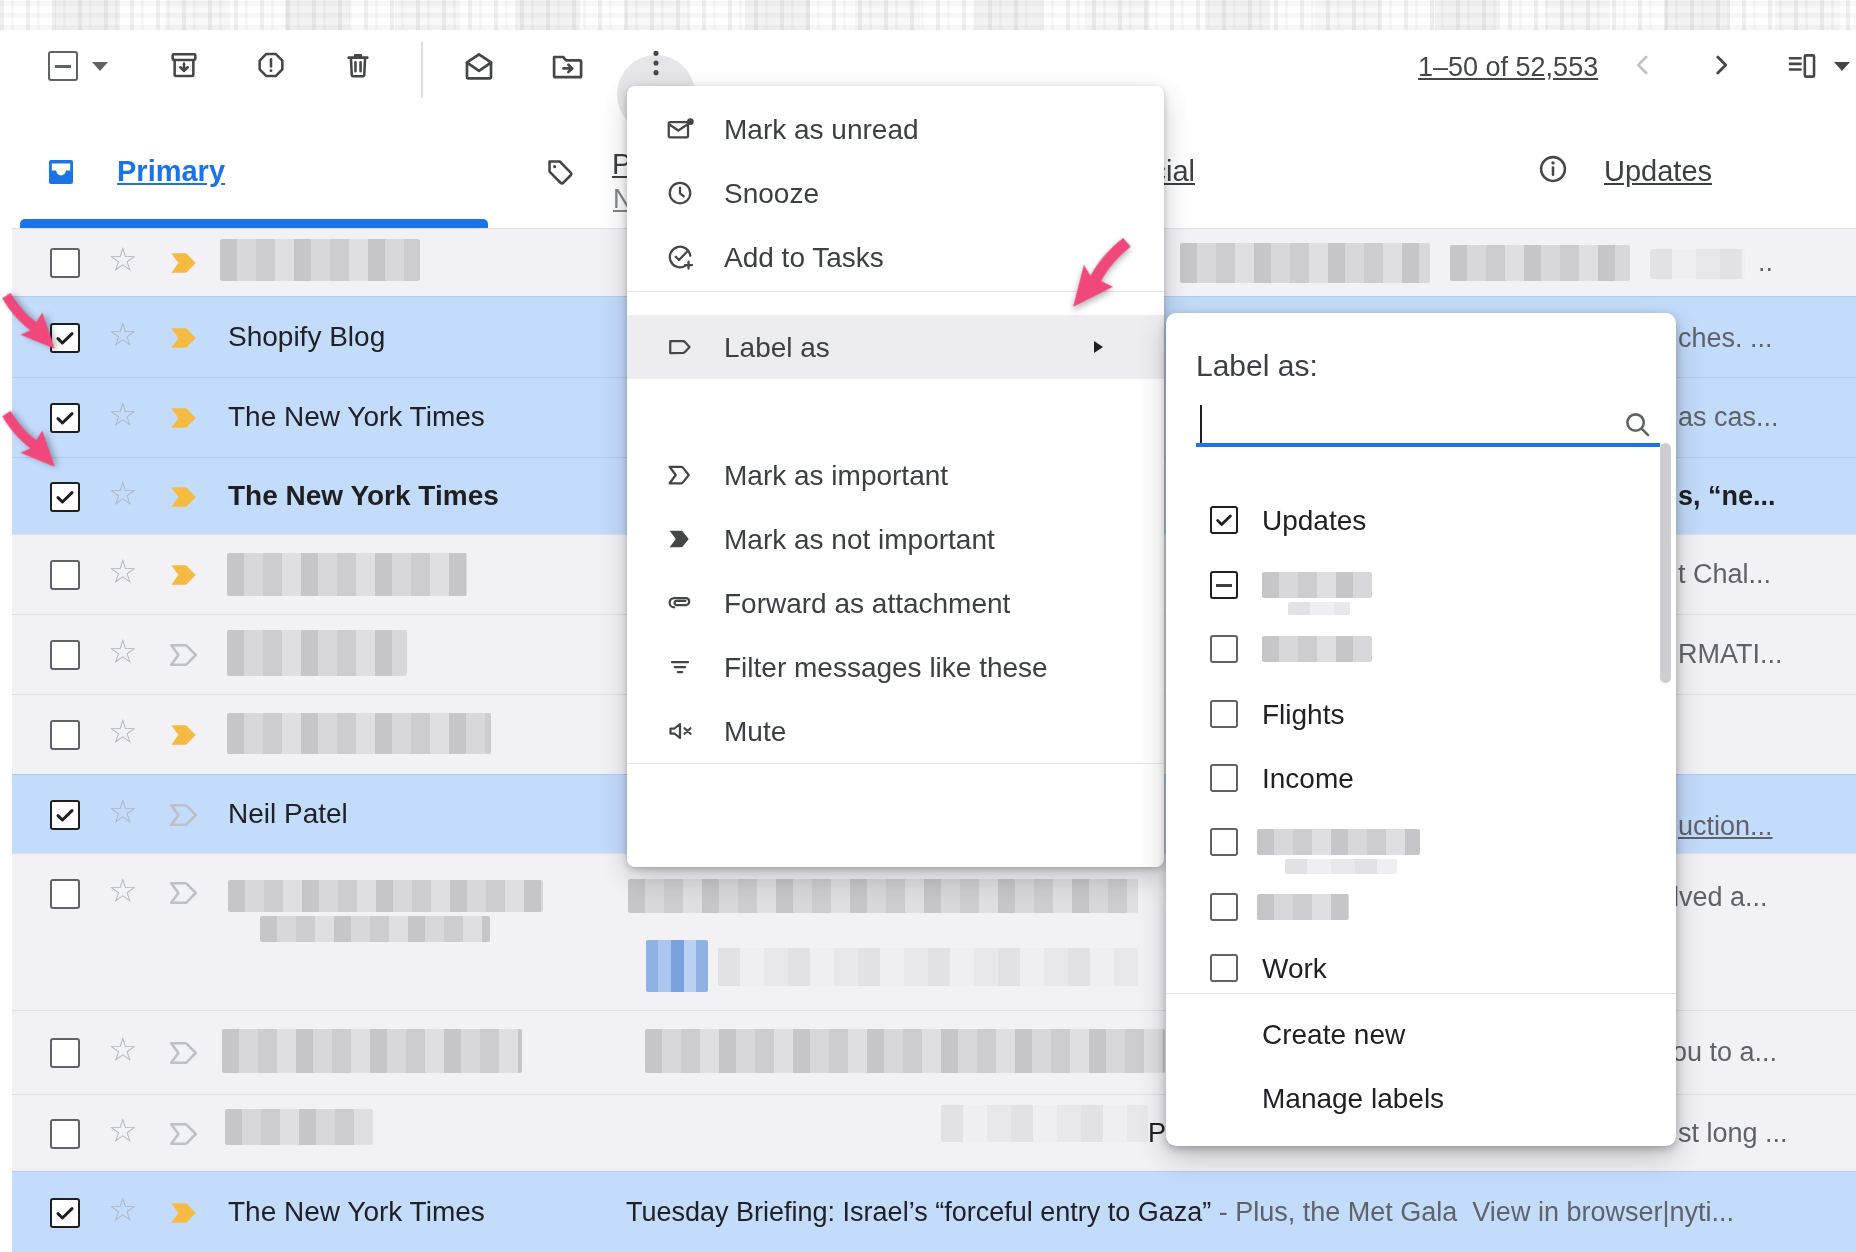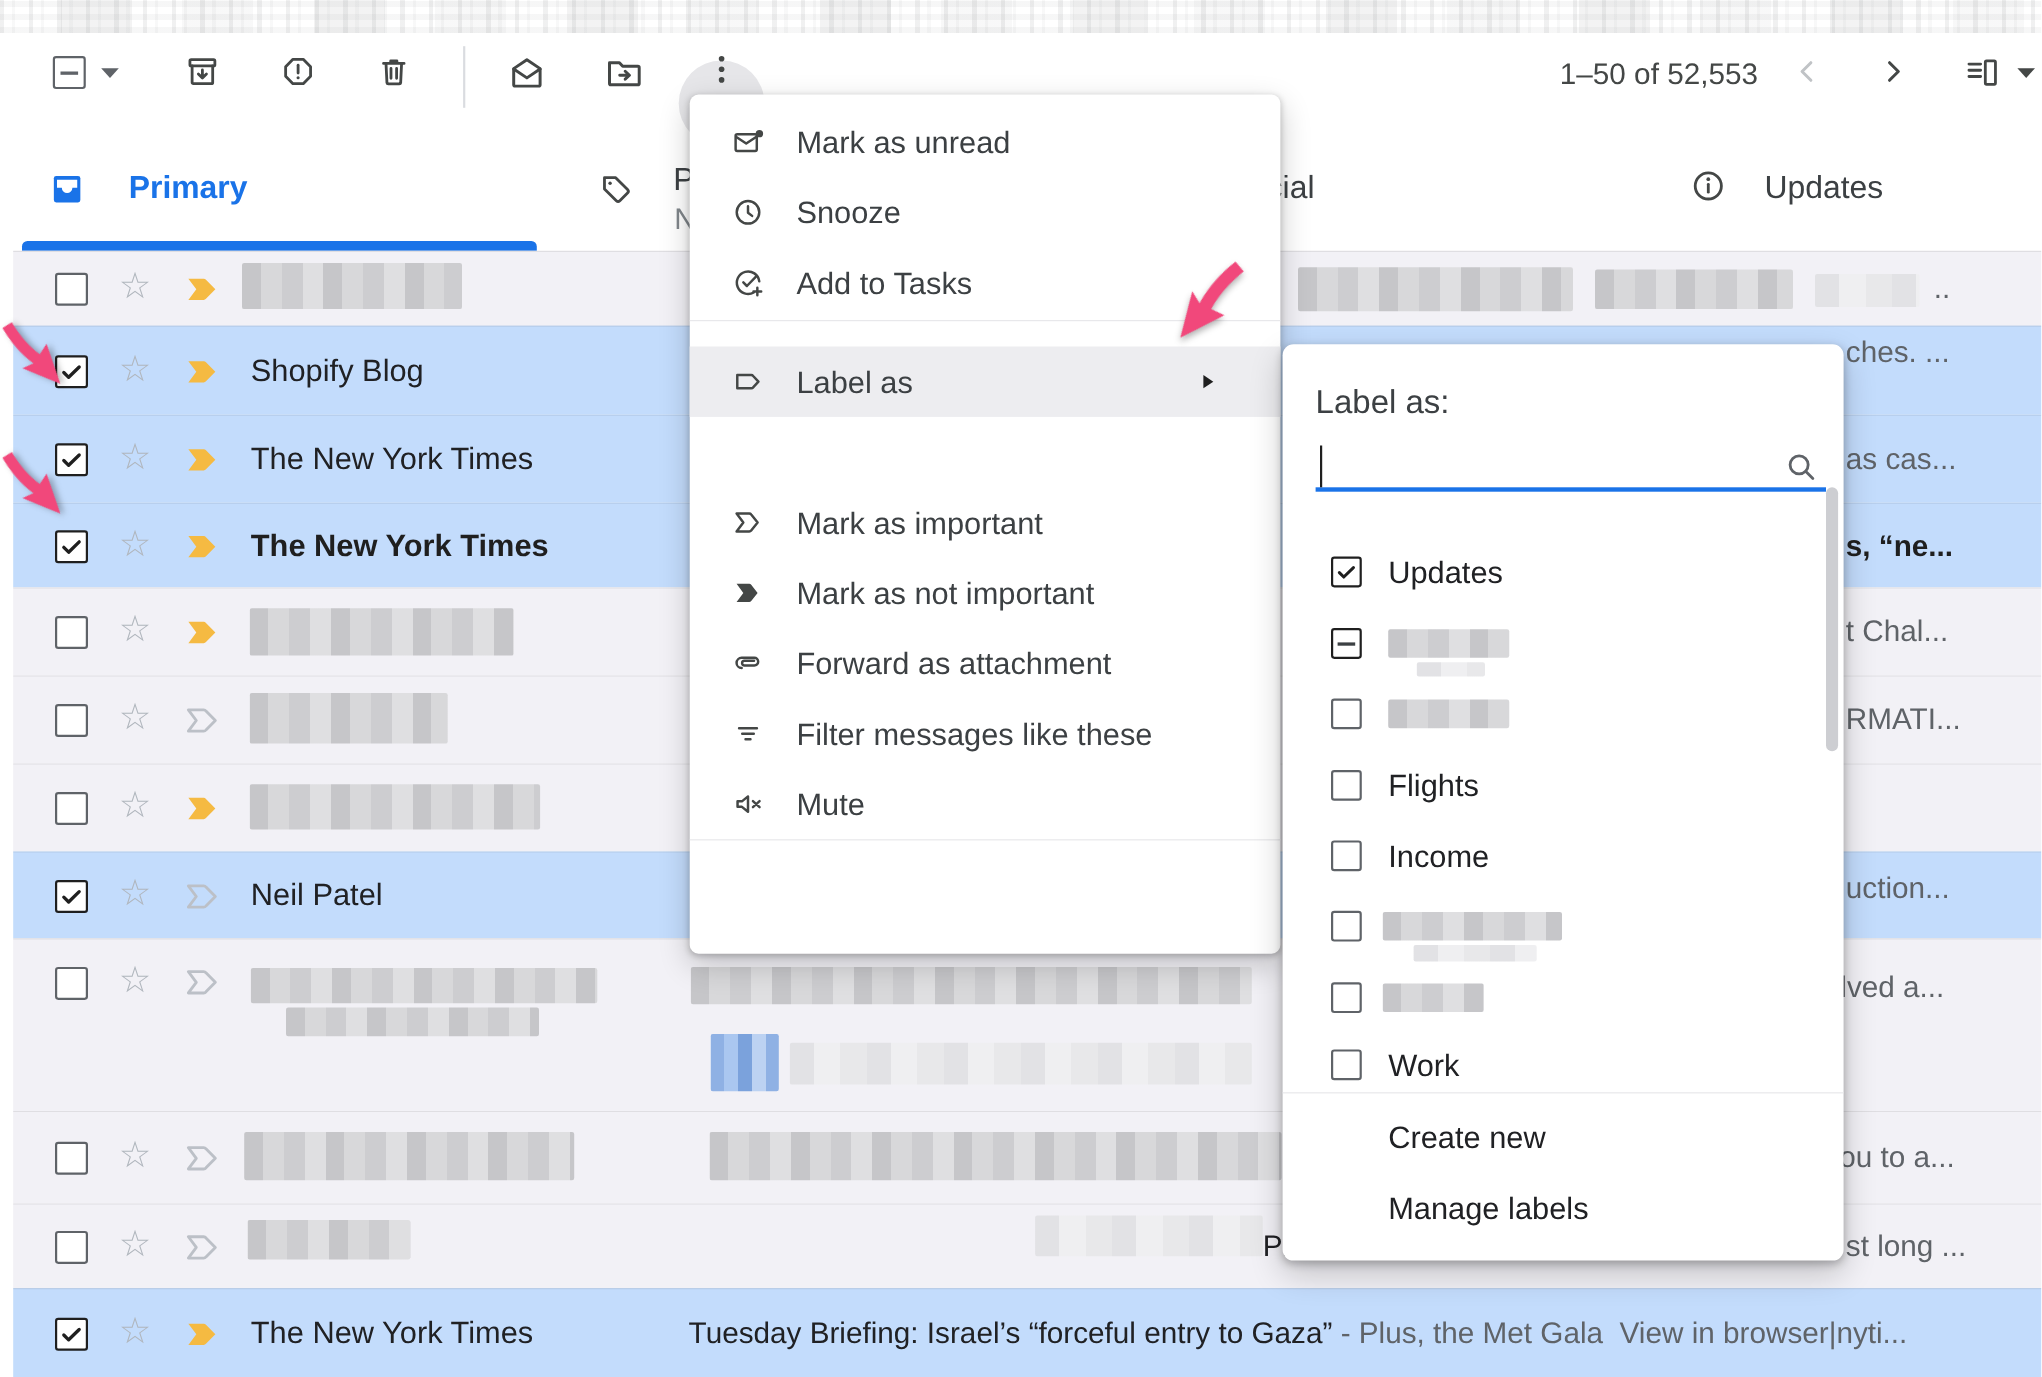--- a/index.html
+++ b/index.html
@@ -2,21 +2,21 @@
 <html><head>
 <meta charset="utf-8">
 <style>
   * { margin:0; padding:0; box-sizing:border-box; }
   html,body { background:#fff; }
   .screen {
     position:relative; width:1856px; height:1252px; overflow:hidden;
     background:#fff; font-family:"Liberation Sans","DejaVu Sans",sans-serif;
     color:#202124;
   }
-  .abs { position:absolute; }
+  .abs { position:absolute;text-decoration:underline; }
 
   
   .pattern-strip {
     left:0; top:0; width:1856px; height:30px; opacity:.75;
     background:
       repeating-linear-gradient(90deg, rgba(60,64,67,.10) 0 4px, transparent 4px 11px, rgba(60,64,67,.05) 11px 14px, transparent 14px 26px),
       repeating-linear-gradient(90deg, transparent 0 55px, rgba(60,64,67,.08) 55px 120px, transparent 120px 165px, rgba(60,64,67,.05) 165px 230px),
       repeating-linear-gradient(0deg, rgba(60,64,67,.06) 0 5px, transparent 5px 12px);
   }
 
@@ -222,21 +222,21 @@
             </svg>
           </div>
         </div>
         <div class="star-glyph" style="left:96px;top:21px;">☆</div>
         <div class="abs" style="left:156px;top:28px;">
           <svg width="31" height="26" viewBox="0 0 24 20" style="display:block">
             <path d="M2.5 2.5h10.8a2 2 0 0 1 1.6.8L21.5 10l-6.6 6.7a2 2 0 0 1-1.6.8H2.5l5.6-7.5Z" fill="#f5ba42" stroke="none" stroke-linejoin="round"></path>
           </svg>
         </div>
         <div class="sender" style="left:216px;top:24px;">Shopify Blog</div>
-        <div class="snippet-frag" style="left:1666px;top:8px;">ches. ...</div>
+        <div class="snippet-frag" style="left:1666px;top:26px;">ches. ...</div>
       </div>
       <div class="row selected" style="top: 377px; height: 80px;">
         <div class="abs" style="left:38px;top:25px;">
           <div class="cbx dark " style="width:30px;height:30px;">
             <svg width="24" height="24" viewBox="0 0 24 24" fill="none">
               <path d="M5 12.6l4.4 4.4L19 7.6" stroke="#1f1f1f" stroke-width="3" stroke-linecap="round" stroke-linejoin="round"></path>
             </svg>
           </div>
         </div>
         <div class="star-glyph" style="left:96px;top:20px;">☆</div>
@@ -311,21 +311,21 @@
             </svg>
           </div>
         </div>
         <div class="star-glyph" style="left:96px;top:20px;">☆</div>
         <div class="abs" style="left:156px;top:27px;">
           <svg width="31" height="26" viewBox="0 0 24 20" style="display:block">
             <path d="M2.5 2.5h10.8a2 2 0 0 1 1.6.8L21.5 10l-6.6 6.7a2 2 0 0 1-1.6.8H2.5l5.6-7.5Z" fill="none" stroke="#bcc0c7" stroke-width="2" stroke-linejoin="round"></path>
           </svg>
         </div>
         <div class="sender" style="left:216px;top:23px;">Neil Patel</div>
-        <div class="snippet-frag" style="left:1666px;top:17px;">uction...</div>
+        <div class="snippet-frag" style="left:1666px;top:36px;text-decoration:underline;">uction...</div>
       </div>
       <div class="row read" style="top: 853px; height: 157px;">
         <div class="abs" style="left:38px;top:25px;">
           <div class="cbx " style="width:30px;height:30px;"></div>
         </div>
         <div class="star-glyph" style="left:96px;top:20px;">☆</div>
         <div class="abs" style="left:156px;top:26px;">
           <svg width="31" height="26" viewBox="0 0 24 20" style="display:block">
             <path d="M2.5 2.5h10.8a2 2 0 0 1 1.6.8L21.5 10l-6.6 6.7a2 2 0 0 1-1.6.8H2.5l5.6-7.5Z" fill="none" stroke="#bcc0c7" stroke-width="2" stroke-linejoin="round"></path>
           </svg>

